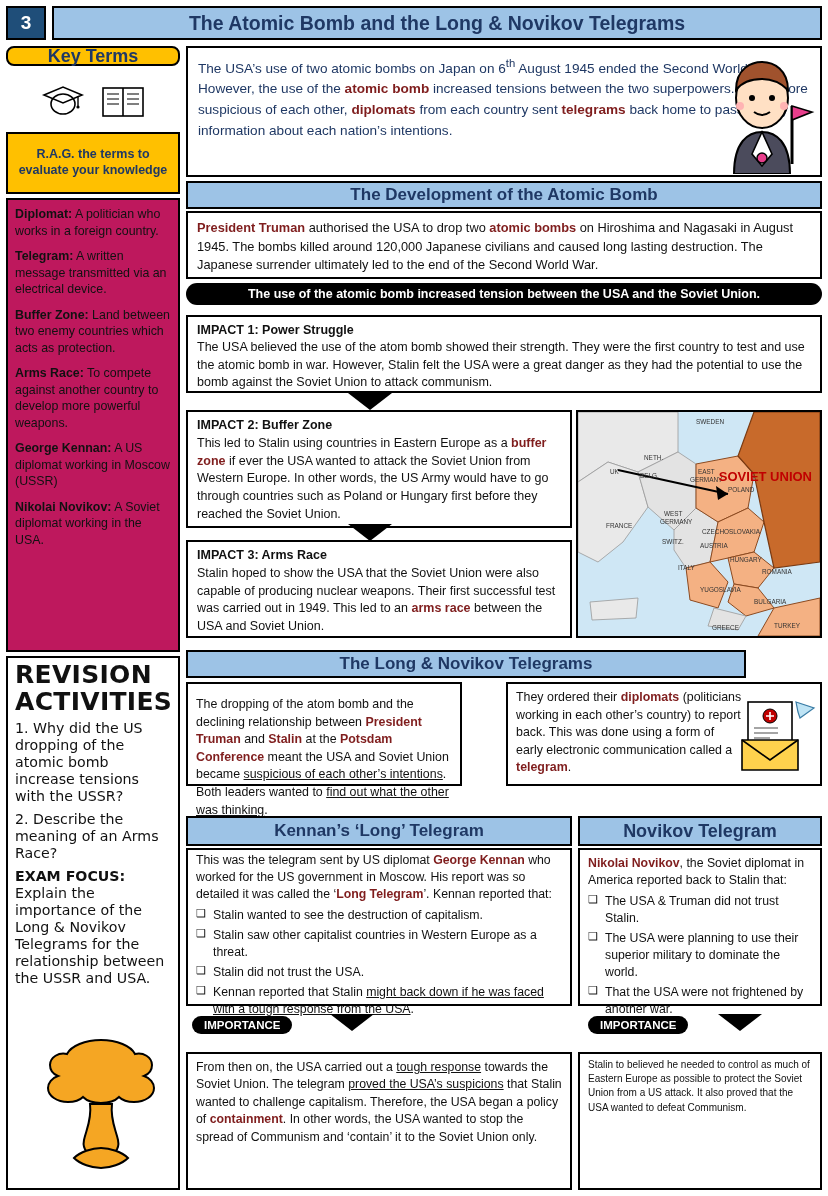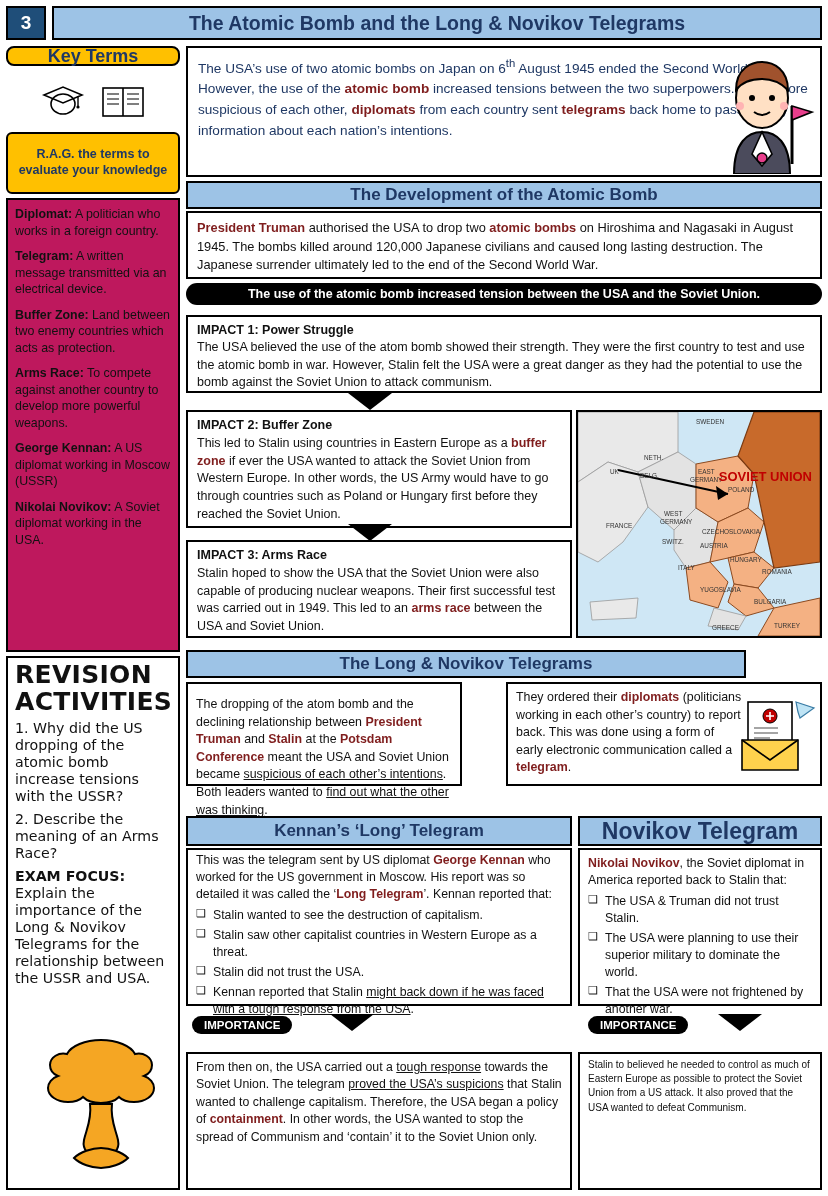--- a/index.html
+++ b/index.html
@@ -42,21 +42,21 @@
     background:#ffc000; border:2px solid #000; border-radius:8px;
     display:flex; align-items:center; justify-content:center;
     font-weight:bold; font-size:18px; color:#1f3864;
   }
   .icon-row {
     position:absolute; left:6px; top:82px; width:174px; height:44px;
     display:flex; align-items:center; justify-content:center; gap:14px;
   }
   .rag {
     position:absolute; left:6px; top:132px; width:174px; height:62px;
-    background:#ffc000; border:2px solid #000; border-radius:6px;
+    background:#ffc000; border:2px solid #000; border-radius:0;
     display:flex; align-items:center; justify-content:center; text-align:center;
     font-weight:bold; font-size:12.5px; color:#1f3864; line-height:1.25; padding:2px 4px;
   }
   .terms {
     position:absolute; left:6px; top:198px; width:174px; height:454px;
     background:#be185d; border:2px solid #000; padding:6px 7px;
     font-size:12.4px; line-height:1.33;
   }
   .terms p { margin:0 0 9px 0; }
   .rev {
@@ -125,21 +125,21 @@
     position:absolute;
   }
   .tele-right .env { position:absolute; right:4px; top:12px; width:78px; height:78px; }
 
   .kh {
     position:absolute; left:186px; top:816px; width:386px; height:30px;
     font-size:17px; display:flex; align-items:center; justify-content:center;
   }
   .nh {
     position:absolute; left:578px; top:816px; width:244px; height:30px;
-    font-size:23px; display:flex; align-items:center; justify-content:center;
+    font-size:18px; display:flex; align-items:center; justify-content:center;
   }
   .kbody {
     position:absolute; left:186px; top:848px; width:386px; height:158px;
     border:2px solid #000; padding:2px 8px; font-size:12.3px; line-height:1.38;
   }
   .nbody {
     position:absolute; left:578px; top:848px; width:244px; height:158px;
     border:2px solid #000; padding:5px 8px; font-size:12.3px; line-height:1.38;
   }
   ul.chk { list-style:none; margin:4px 0 0 0; padding:0; }

